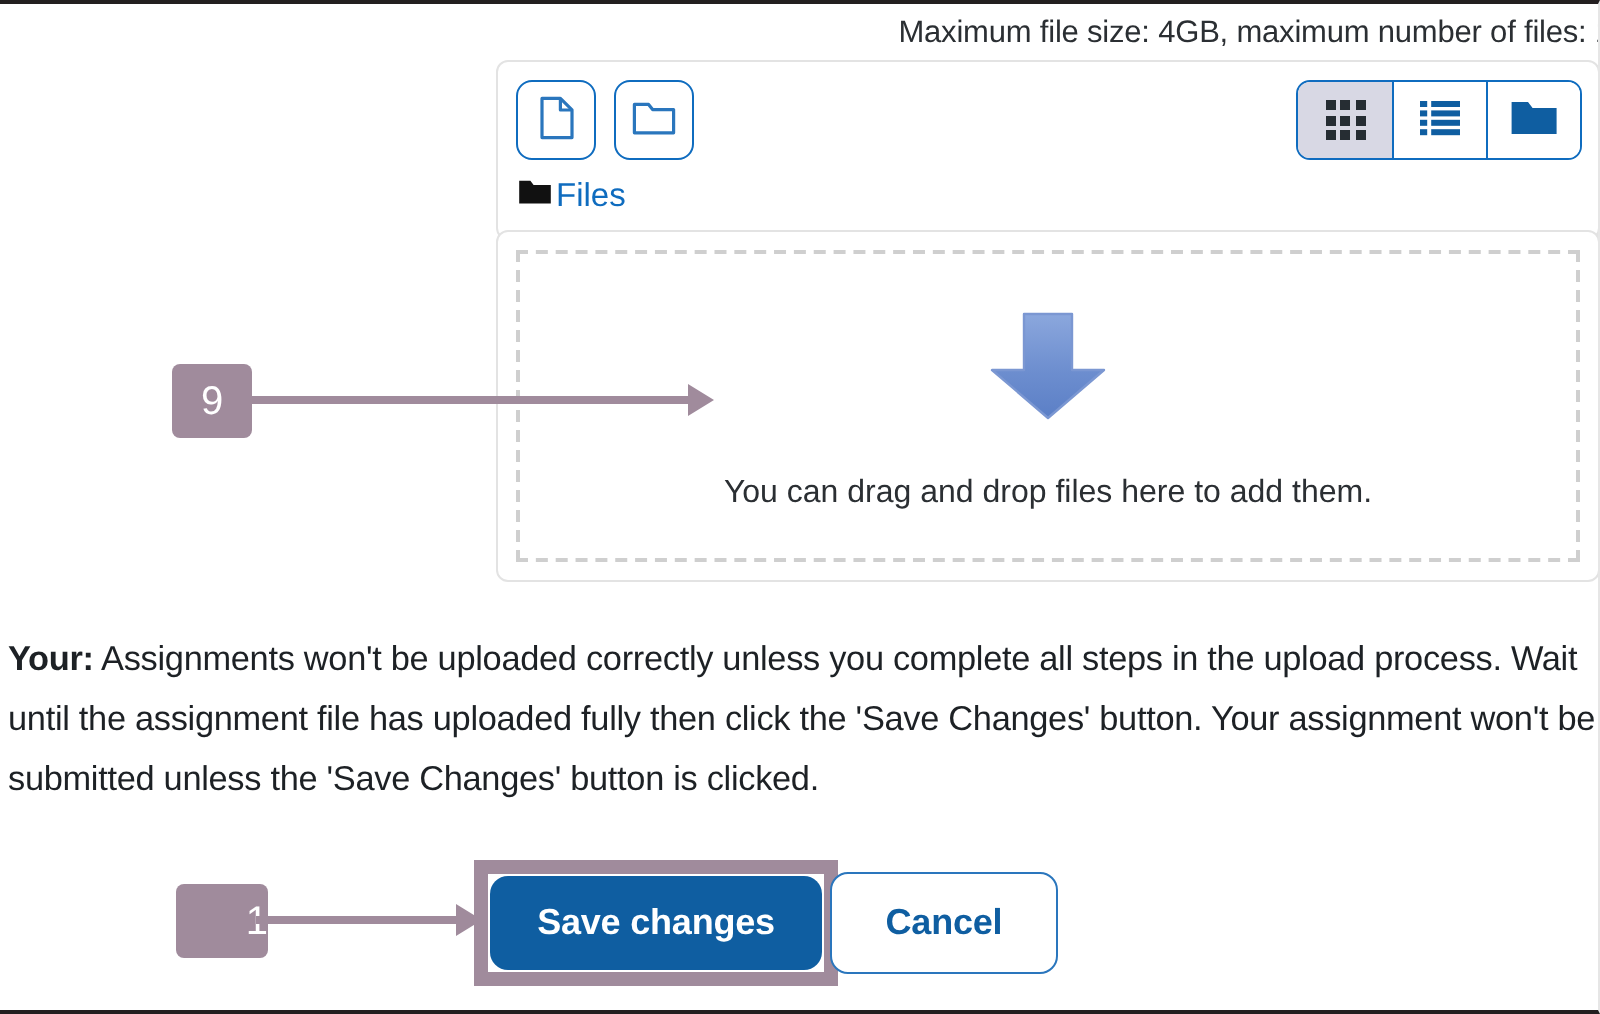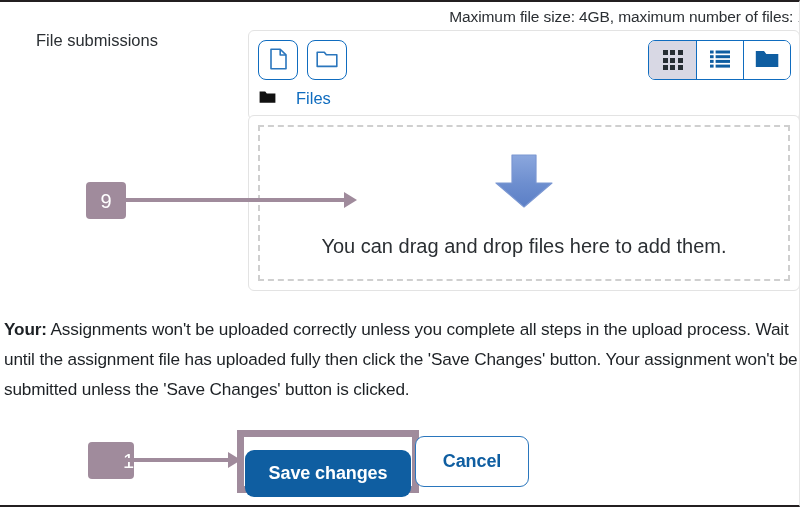--- a/index.html
+++ b/index.html
@@ -77,21 +77,21 @@
   }
   .fp-btn.addfile { left: 9px; top: 9px; }
   .fp-btn.addfolder { left: 58px; top: 9px; }
 
   .breadcrumb {
     position: absolute;
     left: 10px;
     top: 58px;
     display: flex;
     align-items: center;
-    gap: 20px;
+    gap: 2px;
   }
   .breadcrumb .bc-label {
     font-size: 16.5px;
     color: #0f6cbf;
     cursor: pointer;
   }
 
   
   .viewgroup {
     position: absolute;
@@ -147,21 +147,21 @@
     bottom: 9px;
     border: 2px dashed #cfcfcf;
     box-sizing: border-box;
     display: flex;
     flex-direction: column;
     align-items: center;
     justify-content: center;
   }
   .dz-arrow { margin-top: 4px; margin-bottom: 22px; }
   .dz-text {
-    font-size: 20px;
+    font-size: 16px;
     color: #2b2f33;
     white-space: nowrap;
   }
 
   
   .marker {
     position: absolute;
     background: #a08b9c;
     color: #ffffff;
     border-radius: 4px;
@@ -224,21 +224,20 @@
     height: 47px;
     background: #0f5ea1;
     color: #ffffff;
     border: 0;
     border-radius: 9px;
     font-size: 18px;
     font-weight: bold;
     font-family: "Liberation Sans", sans-serif;
     cursor: pointer;
     letter-spacing: -0.1px;
-    margin-top: 12px;
   }
   .btn-cancel {
     position: absolute;
     left: 415px;
     top: 434px;
     width: 114px;
     height: 51px;
     background: #ffffff;
     color: #0f5ea1;
     border: 1.5px solid #2a76bd;
@@ -250,21 +249,20 @@
     letter-spacing: -0.1px;
   }
 </style>
 </head>
 <body>
 
 <div id="page">
 
   <div class="maxsize">Maximum file size: 4GB, maximum number of files: 1</div>
 
-  <div class="section-label">File submissions</div>
 
   <div class="fp-toolbar">
 
     <button class="fp-btn addfile" title="Add file">
       <span>
         <svg width="19" height="22" viewBox="0 0 19 22" fill="none" xmlns="http://www.w3.org/2000/svg">
           <path d="M2 1.2h9.2L17 6.9V20.8H2z" stroke="#2a76bd" stroke-width="1.6" fill="#ffffff" stroke-linejoin="round"></path>
           <path d="M11.2 1.2V7H17" stroke="#2a76bd" stroke-width="1.6" fill="none" stroke-linejoin="round"></path>
         </svg>
       </span>

